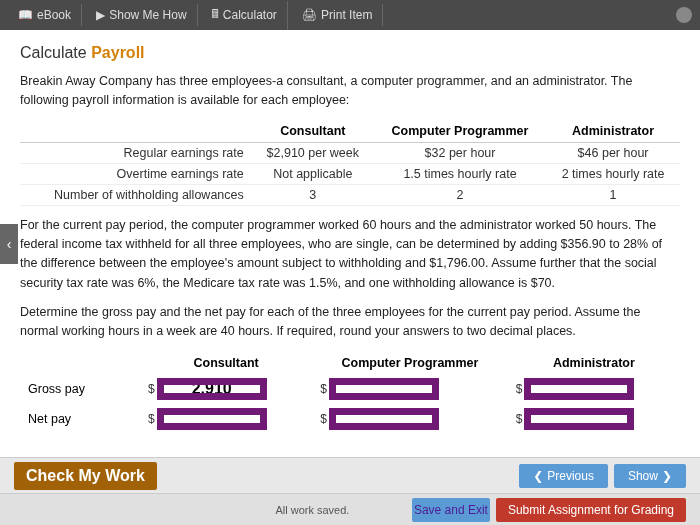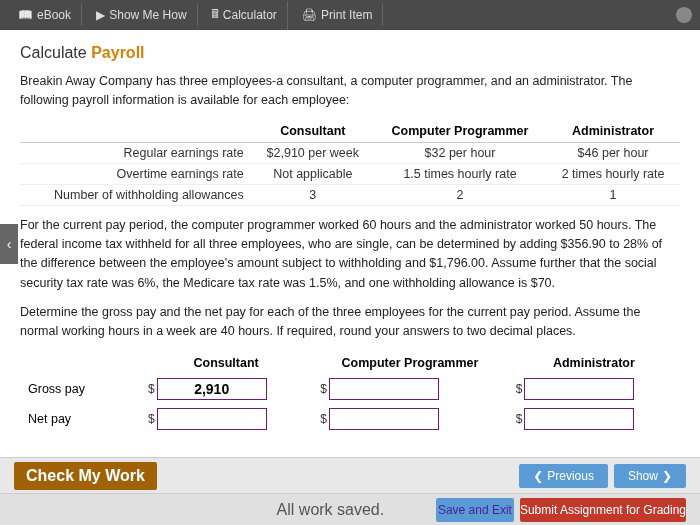--- a/index.html
+++ b/index.html
@@ -121,25 +121,25 @@
     .input-cell {
       display: flex;
       align-items: center;
       gap: 2px;
     }
     .dollar-sign {
       font-size: 12px;
       color: #333;
     }
     .input-field {
-      border: 1px solid #701a75;
+      border: 7px solid #701a75;
       background: #fff;
       height: 22px;
       width: 110px;
-      font-size: 14px;
+      font-size: 16px;
       padding: 2px 4px;
       text-align: right;
     }
     .input-field.filled {
       font-weight: bold;
       text-align: center;
     }
 
     
     .left-arrow {
@@ -207,39 +207,39 @@
       background: #e0e0e0;
       height: 32px;
       display: flex;
       align-items: center;
       justify-content: space-between;
       padding: 0 14px;
       flex-shrink: 0;
       border-top: 1px solid #ccc;
     }
     .all-saved-text {
-      font-size: 16px;
+      font-size: 11px;
       color: #555;
       flex: 1;
       text-align: center;
     }
     .save-exit-btn {
       background: #5b9bd5;
       color: #4c1d95;
       border: none;
       padding: 5px 2px;
       font-size: 12px;
       cursor: pointer;
       border-radius: 2px;
     }
     .submit-btn {
       background: #c0392b;
       color: white;
       border: none;
-      padding: 5px 0;
+      padding: 5px 12px;
       font-size: 12px;
       cursor: pointer;
       border-radius: 2px;
     }
     .bottom-right-btns {
       display: flex;
       gap: 6px;
     }
   </style>
 </head>

